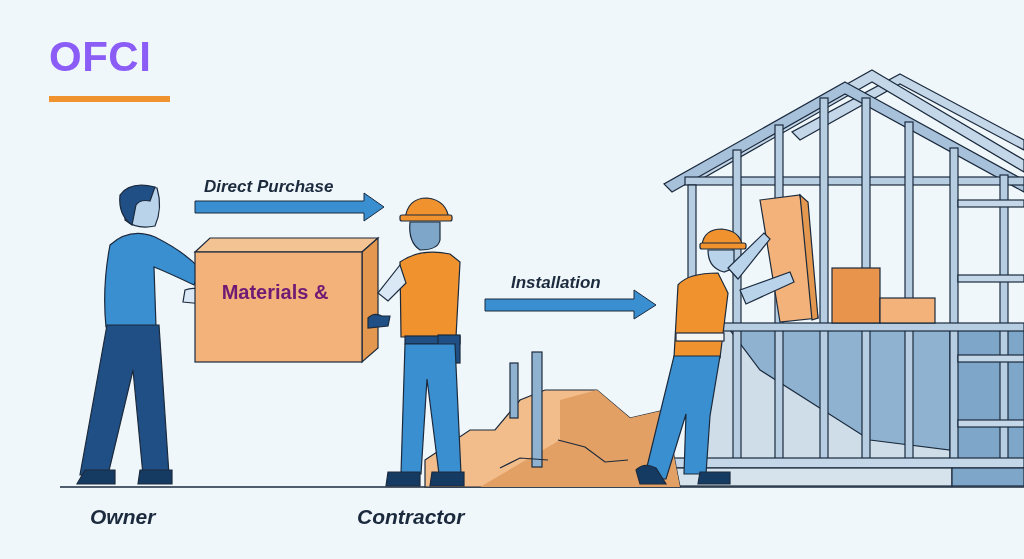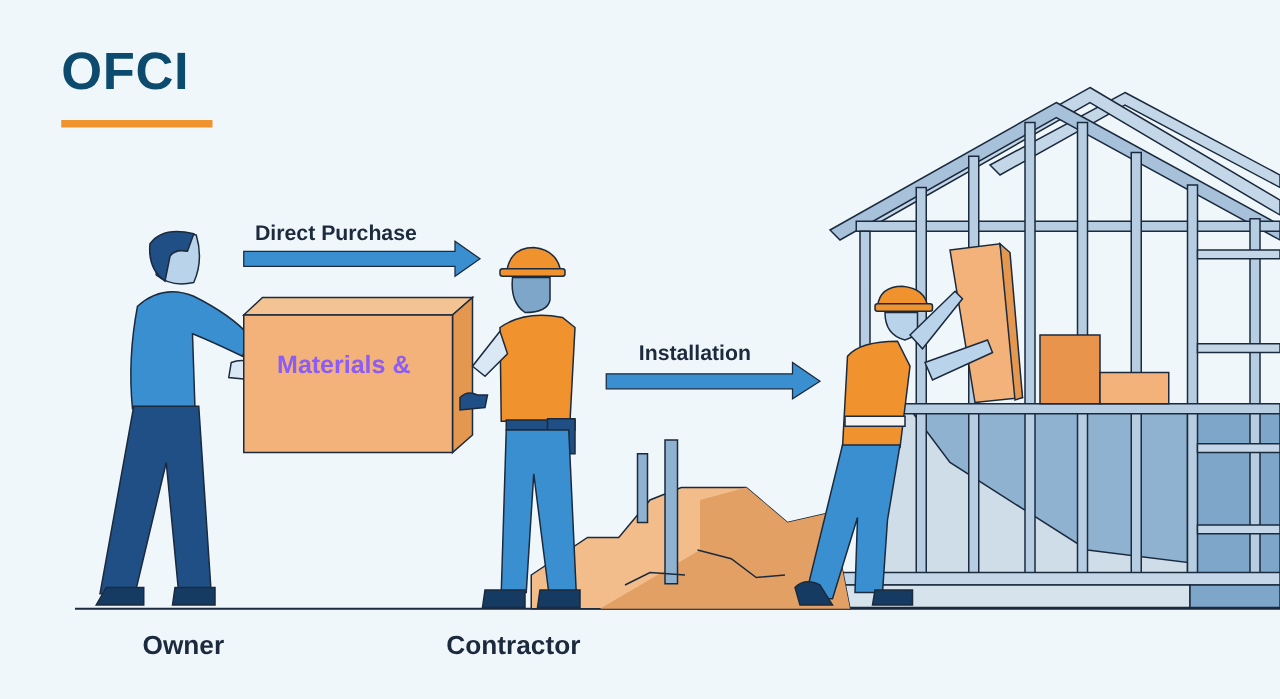--- a/index.html
+++ b/index.html
@@ -4,35 +4,35 @@
 <style>
   html, body { margin: 0; padding: 0; }
   body {
     width: 1024px; height: 559px; overflow: hidden;
     background: #f0f7fb;
     font-family: "Liberation Sans", "DejaVu Sans", sans-serif;
     position: relative;
   }
   .title {
     position: absolute; left: 49px; top: 36px;
-    font-size: 42px; font-weight: 700; color: #0c4a6e;
+    font-size: 42px; font-weight: 700; color: #8b5cf6;
     letter-spacing: 0.5px; line-height: 1;
   }
   .title-underline {
     position: absolute; left: 49px; top: 96px; width: 121px; height: 6px;
     background: #f0922e;
   }
   .label {
-    position: absolute; font-weight: 700; color: #1b2a3d; white-space: nowrap;
+    position: absolute; font-weight: 700; color: #1b2a3d; white-space: nowrap; font-style: italic;
   }
   .arrow-label { font-size: 17px; font-weight: 600; }
   .role-label { font-size: 21px; }
   .box-label {
     position: absolute; left: 200px; top: 280px; width: 150px;
-    text-align: center; font-size: 20px; font-weight: 600; color: #8b5cf6; line-height: 1.25;
+    text-align: center; font-size: 20px; font-weight: 600; color: #701a75; line-height: 1.25;
   }
   svg.scene { position: absolute; left: 0; top: 0; }
 </style>
 </head>
 <body>
 
 <div class="title">OFCI</div>
 <div class="title-underline"></div>
 
 <svg class="scene" width="1024" height="559" viewBox="0 0 1024 559">
@@ -139,14 +139,14 @@
   </g>
 </svg>
 
 <div class="label arrow-label" style="left:204px; top:177px;">Direct Purchase</div>
 <div class="label arrow-label" style="left:511px; top:273px;text-align:center;">Installation</div>
 
 <div class="box-label">
   <div>Materials &amp;</div>
 </div>
 
-<div class="label role-label" style="left:90px; top:505px;margin-left:24px;">Owner</div>
+<div class="label role-label" style="left:90px; top:505px;">Owner</div>
 <div class="label role-label" style="left:357px; top:505px;">Contractor</div>
 
 </body></html>

